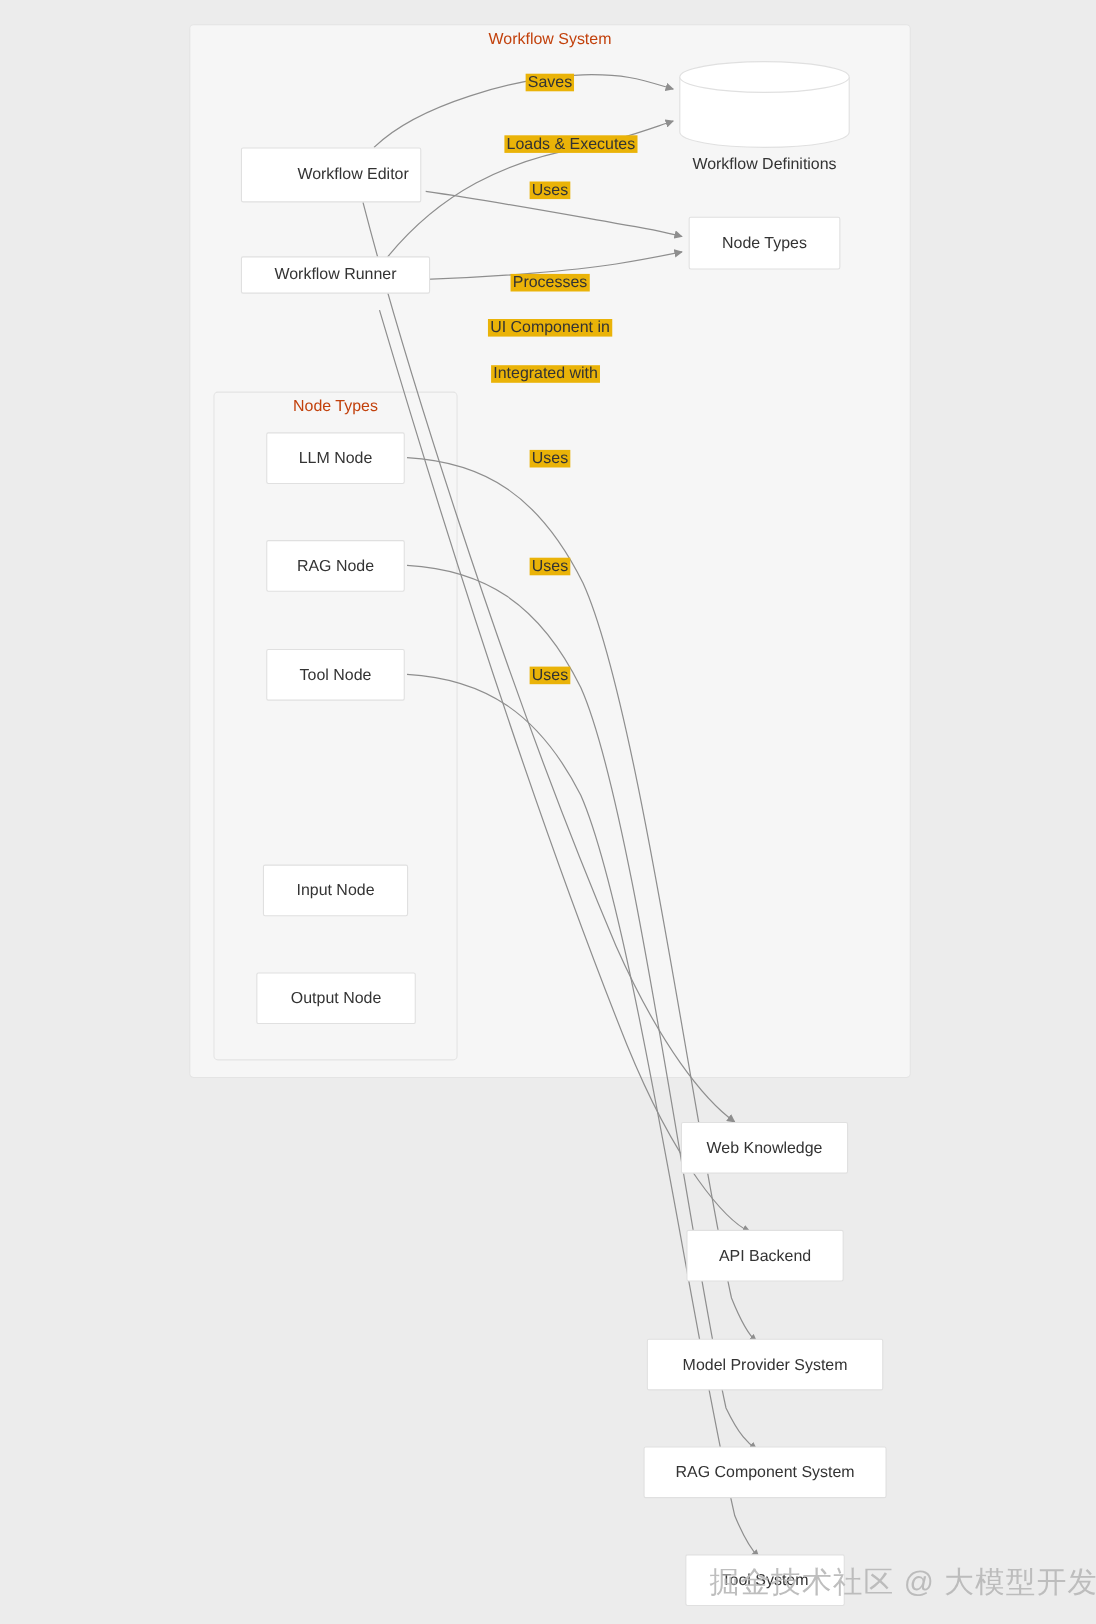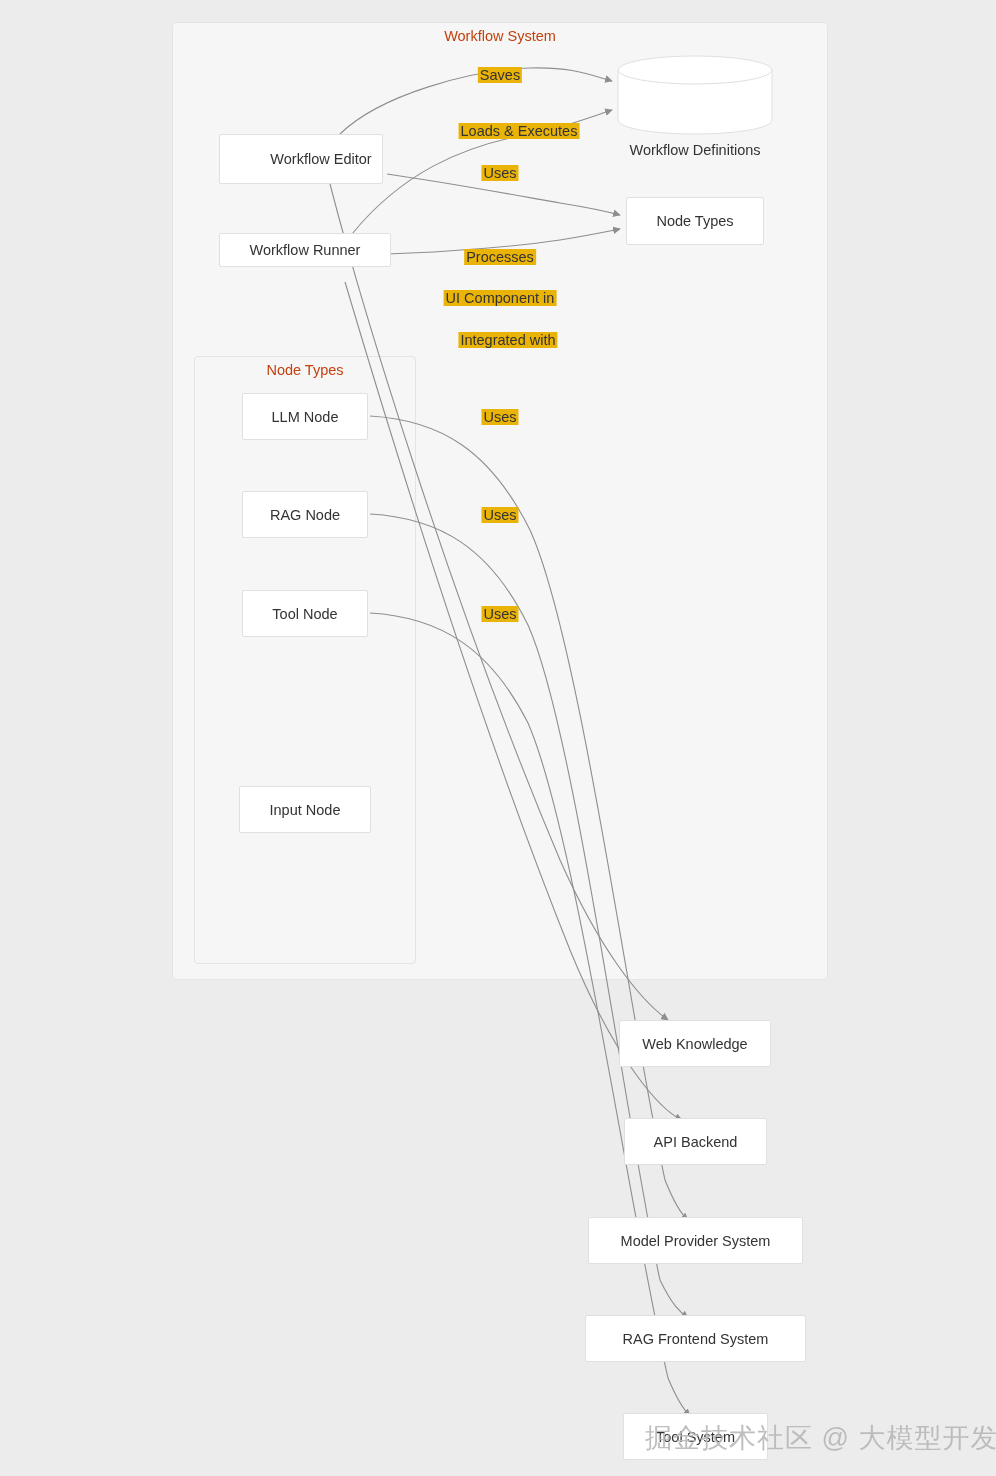--- a/index.html
+++ b/index.html
@@ -155,46 +155,49 @@
 
   <div class="node" style="left:242px; top:590px; width:126px; height:47px;">
     <span>Tool Node</span>
   </div>
 
 
   <div class="node" style="left:239px; top:786px; width:132px; height:47px;">
     <span>Input Node</span>
   </div>
 
+  <div class="node" style="left:233px; top:884px; width:145px; height:47px;">
+    <span>Output Node</span>
+  </div>
 
   <div class="node" style="left:619px; top:1020px; width:152px; height:47px;">
     <span>Web Knowledge</span>
   </div>
 
   <div class="node" style="left:588px; top:1217px; width:215px; height:47px;">
     <span>Model Provider System</span>
   </div>
 
   <div class="node" style="left:624px; top:1118px; width:143px; height:47px;">
     <span>API Backend</span>
   </div>
 
   <div class="node" style="left:585px; top:1315px; width:221px; height:47px;">
-    <span>RAG Frontend System</span>
+    <span>RAG Component System</span>
   </div>
 
   <div class="node" style="left:623px; top:1413px; width:145px; height:47px;">
     <span>Tool System</span>
   </div>
 
   <div class="edge-label" style="left:500px; top:75px;">Saves</div>
   <div class="edge-label" style="left:500px; top:131px;margin-left:19px;">Loads &amp; Executes</div>
   <div class="edge-label" style="left:500px; top:173px;">Uses</div>
   <div class="edge-label" style="left:500px; top:257px;">Processes</div>
   <div class="edge-label" style="left:500px; top:298px;">UI Component in</div>
-  <div class="edge-label" style="left:508px; top:340px;text-align:right;">Integrated with</div>
+  <div class="edge-label" style="left:496px; top:340px;text-align:right;">Integrated with</div>
   <div class="edge-label" style="left:500px; top:417px;">Uses</div>
   <div class="edge-label" style="left:500px; top:515px;">Uses</div>
   <div class="edge-label" style="left:500px; top:614px;">Uses</div>
 
   <div class="watermark" style="left:645px; top:1420px;">掘金技术社区 @ 大模型开发</div>
 
 </div>
 
 </body></html>

